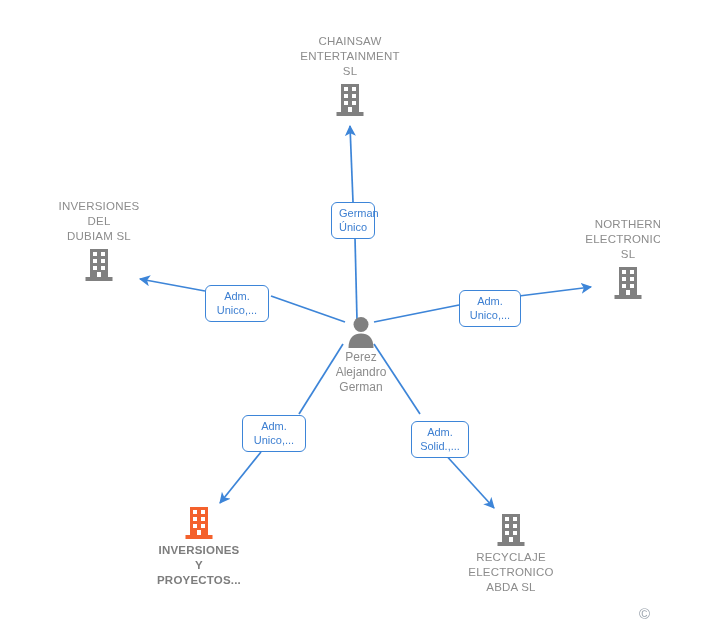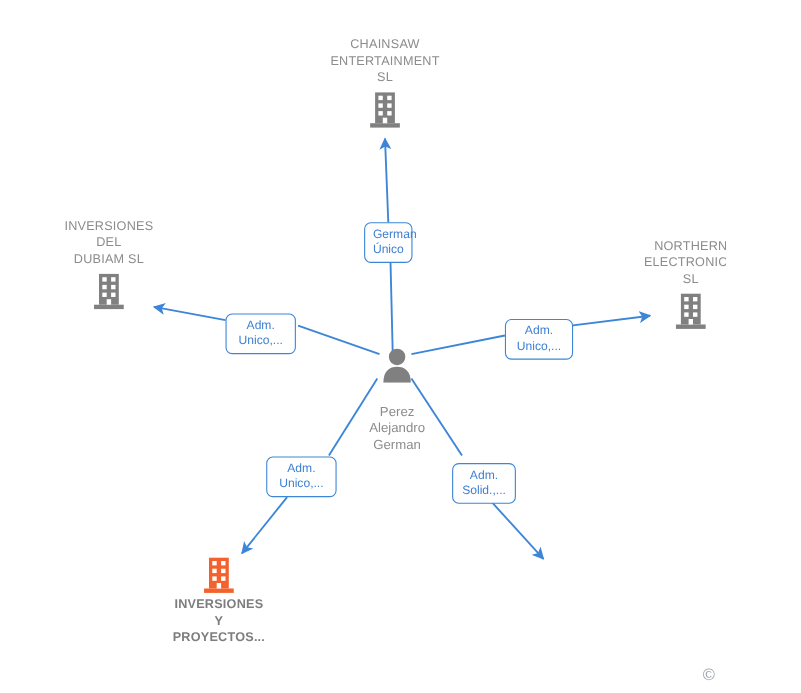--- a/index.html
+++ b/index.html
@@ -49,21 +49,21 @@
     margin: 0 auto;
   }
   .node.label-above .node-icon { margin-top: 4px; }
   .node.label-below .node-label { margin-top: 3px; }
 
   .person-label {
     font-size: 12px;
     color: #8c8c8c;
     line-height: 15px;
     white-space: pre-line;
-    margin-top: 19px;
+    margin-top: 2px;
   }
 
   
   .edge-label {
     position: absolute;
     box-sizing: border-box;
     border: 1.3px solid #3d85d8;
     border-radius: 6px;
     background: #ffffff;
     color: #3d7fd1;
@@ -195,20 +195,36 @@
       <rect x="17" y="11" width="4" height="4" fill="#ffffff"></rect>
       <rect x="9" y="18" width="4" height="4" fill="#ffffff"></rect>
       <rect x="17" y="18" width="4" height="4" fill="#ffffff"></rect>
       <rect x="13" y="24" width="4" height="5" fill="#ffffff"></rect>
     </svg>
     <div class="node-label highlight">INVERSIONES
 Y
 PROYECTOS...</div>
   </div>
 
+  <div class="node label-below" style="left:511px; top:513px;">
+    <svg class="node-icon" width="30" height="34" viewBox="0 0 30 34" xmlns="http://www.w3.org/2000/svg">
+      <rect x="6" y="1" width="18" height="28" fill="#808080"></rect>
+      <rect x="1.5" y="29" width="27" height="4" fill="#808080"></rect>
+      <rect x="9" y="4" width="4" height="4" fill="#ffffff"></rect>
+      <rect x="17" y="4" width="4" height="4" fill="#ffffff"></rect>
+      <rect x="9" y="11" width="4" height="4" fill="#ffffff"></rect>
+      <rect x="17" y="11" width="4" height="4" fill="#ffffff"></rect>
+      <rect x="9" y="18" width="4" height="4" fill="#ffffff"></rect>
+      <rect x="17" y="18" width="4" height="4" fill="#ffffff"></rect>
+      <rect x="13" y="24" width="4" height="5" fill="#ffffff"></rect>
+    </svg>
+    <div class="node-label">RECYCLAJE
+ELECTRONICO
+ABDA  SL</div>
+  </div>
 
   <div class="node label-below" style="left:361px; top:316px;">
     <svg class="node-icon" width="28" height="32" viewBox="0 0 28 32" xmlns="http://www.w3.org/2000/svg">
       <circle cx="14" cy="8.5" r="7.5" fill="#808080"></circle>
       <path d="M 1.5 32 C 1.5 21.5 7 17.5 14 17.5 C 21 17.5 26.5 21.5 26.5 32 Z" fill="#808080"></path>
     </svg>
     <div class="person-label">Perez
 Alejandro
 German</div>
   </div>

